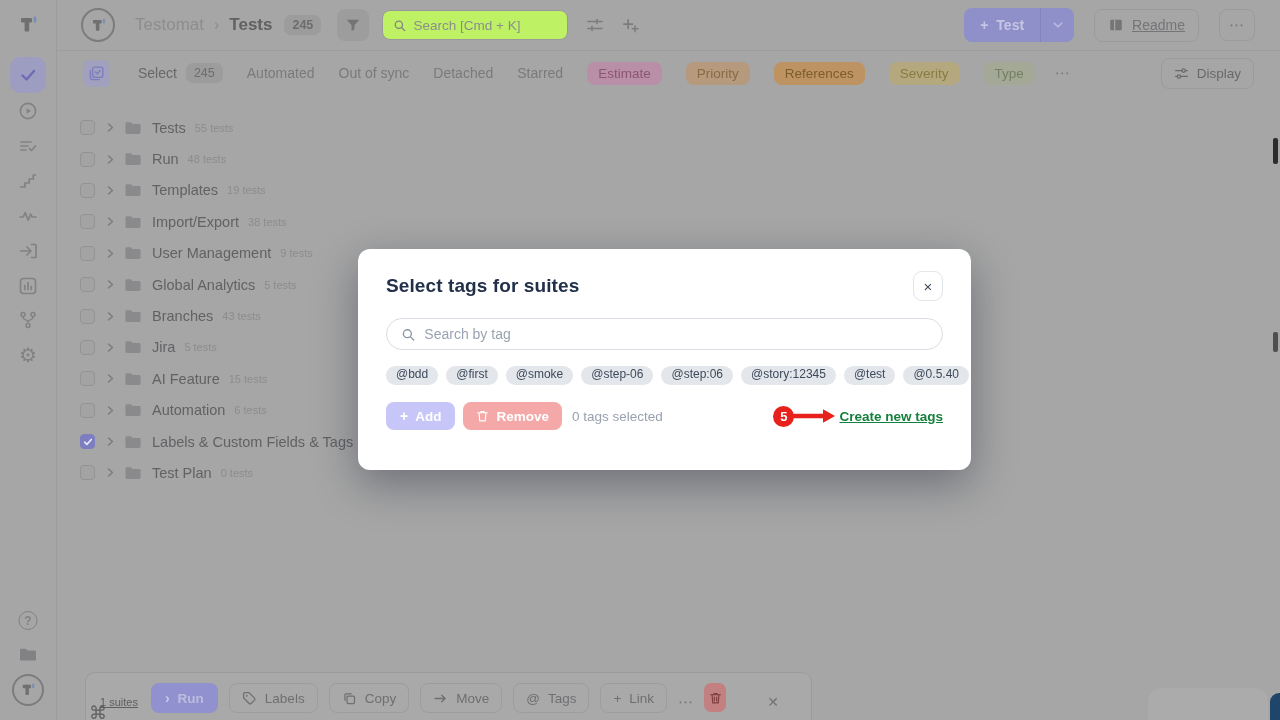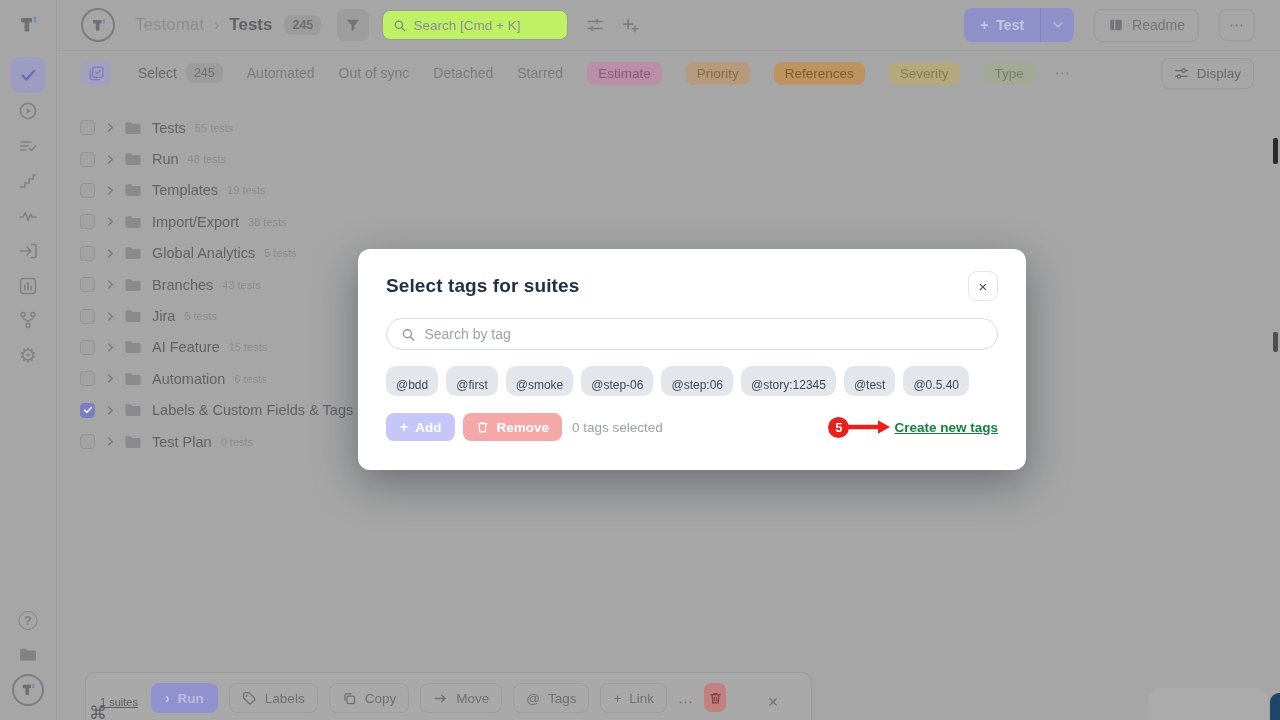--- a/index.html
+++ b/index.html
@@ -24,21 +24,21 @@
   .count-badge { margin-left:12px; background:#9c9c9c; color:#6d6d70; font-size:12.5px; font-weight:600; border-radius:7px; padding:3px 8px; }
   .funnel-btn { margin-left:16px; width:32px; height:32px; border-radius:8px; background:#9d9d9d; display:flex; align-items:center; justify-content:center; }
   .hdr-search { margin-left:13px; width:186px; height:30px; border:1px solid #999; border-radius:8px; background:#bef264; display:flex; align-items:center; padding:0 10px; gap:7px; }
   .hdr-search input { border:0; outline:0; background:transparent; width:100%; font-size:13.5px; color:#808083; }
   .hdr-search input::placeholder { color:#8c8c8f; }
   .hdr-icon { margin-left:18px; color:#7d7d80; }
   .hdr-right { margin-left:auto; margin-right:25px; display:flex; align-items:center; }
   .test-split { display:flex; height:34px; border-radius:8px; overflow:hidden; background:#8f8fc9; }
   .test-main { display:flex; align-items:center; gap:8px; padding:0 16px; color:#c6c6e4; font-size:14px; font-weight:600; }
   .test-chev { width:34px; display:flex; align-items:center; justify-content:center; border-left:1px solid #8484bd; color:#b9b9dc; }
-  .readme-btn { margin-left:20px; height:33px; border:1px solid #9b9b9b; border-radius:8px; display:flex; align-items:center; gap:8px; padding:0 13px; color:#757578; font-size:14px; font-weight:500; }
+  .readme-btn { margin-left:20px; height:33px; border:1px solid #9b9b9b; border-radius:8px; display:flex; align-items:center; gap:8px; padding:0 13px; color:#757578; font-size:14px; font-weight:500;text-decoration:underline; }
   .more-btn { margin-left:20px; width:36px; height:32px; border:1px solid #9b9b9b; border-radius:8px; display:flex; align-items:center; justify-content:center; color:#737376; font-size:15px; letter-spacing:1px; }
 
   
   .filterbar { position:absolute; left:57px; top:51px; width:1223px; height:44px; display:flex; align-items:center; z-index:2; }
   .view-btn { margin-left:26px; width:27px; height:27px; border-radius:7px; background:#a1a1bf; display:flex; align-items:center; justify-content:center; color:#7d7dbd; }
   .ftab { margin-left:24px; font-size:14px; color:#7a7a7d; display:flex; align-items:center; gap:9px; }
   .ftab.first { margin-left:28px; color:#68686b; font-weight:500; }
   .ftab .count-badge { margin-left:0; font-weight:500; }
   .fpill { margin-left:24px; font-size:13.5px; border-radius:8px; padding:4px 11px; }
   .pill-estimate { background:#b88fa6; color:#8c5672; }
@@ -64,29 +64,29 @@
   .sel-label { align-self:center; margin-top:-8px; font-size:11px; font-weight:500; color:#5e5e61; text-decoration:underline; margin-right:2px; }
   .tb-btn { height:30px; border:1px solid #9d9d9d; border-radius:8px; display:flex; align-items:center; gap:8px; padding:0 12px; color:#6f6f72; font-size:13.5px; }
   .run-btn { height:30px; border-radius:8px; background:#9191cf; display:flex; align-items:center; gap:8px; padding:0 14px; color:#bcbcdc; font-size:13.5px; font-weight:600; }
   .run-chev { font-size:14px; color:#c8c8e6; }
   .tb-more { align-self:center; margin-top:-8px; color:#737376; font-size:15px; }
   .trash-btn { width:22px; height:29px; border-radius:7px; background:#c28080; display:flex; align-items:center; justify-content:center; color:#7e3c3c; }
   .tb-close { margin-left:auto; margin-right:18px; align-self:center; margin-top:-8px; color:#737376; font-size:14px; }
   .cmd-glyph { position:absolute; left:3px; top:29px; font-size:18px; color:#5e5e61; }
 
   
-  .modal { position:absolute; left:358px; top:249px; width:668px; height:221px; background:#ffffff; border-radius:12px; box-shadow:0 14px 44px rgba(15,23,42,.38); padding:26px 28px 0; z-index:10; }
+  .modal { position:absolute; left:358px; top:249px; width:613px; height:221px; background:#ffffff; border-radius:12px; box-shadow:0 14px 44px rgba(15,23,42,.38); padding:26px 28px 0; z-index:10; }
   .modal-head { display:flex; align-items:flex-start; justify-content:space-between; }
   .modal-title { font-size:19px; font-weight:700; color:#22304a; letter-spacing:.1px; }
   .modal-close { width:30px; height:30px; border:1px solid #e2e6eb; border-radius:9px; background:#fff; display:flex; align-items:center; justify-content:center; color:#3d4a5c; font-size:15px; margin-top:-4px; }
   .tag-search { margin-top:17px; height:32px; border:1px solid #d9dee4; border-radius:16px; display:flex; align-items:center; padding:0 14px; gap:9px; }
   .tag-search input { border:0; outline:0; width:100%; font-size:14px; color:#46536a; background:transparent; }
   .tag-search input::placeholder { color:#9aa3b1; }
   .chips { margin-top:16px; display:flex; gap:8px; }
-  .chip { background:#e3e6ea; color:#3e4a5b; font-size:12px; padding:12px 10px 4px; border-radius:10px; white-space:nowrap; }
+  .chip { background:#e3e6ea; color:#3e4a5b; font-size:12px; padding:1px 10px 4px; border-radius:10px; white-space:nowrap; }
   .actions { margin-top:17px; display:flex; align-items:center; }
   .add-btn { height:28px; border-radius:8px; background:#c6c7f8; color:#ffffff; font-size:13.5px; font-weight:600; display:flex; align-items:center; gap:7px; padding:0 14px; }
   .add-plus { font-size:14px; }
   .remove-btn { margin-left:8px; height:28px; border-radius:8px; background:#f4a8a8; color:#ffffff; font-size:13.5px; font-weight:600; display:flex; align-items:center; gap:7px; padding:8px 13px; }
   .sel-count { margin-left:10px; font-size:13.5px; color:#98a1ae; }
   .annotation { margin-left:auto; display:flex; align-items:center; }
   .ann-circle { width:21px; height:21px; border-radius:50%; background:#e8211d; color:#fff; font-size:13px; font-weight:700; display:flex; align-items:center; justify-content:center; z-index:2; }
   .ann-arrow { margin-left:-2px; }
   .create-link { margin-left:3px; font-size:13.5px; font-weight:600; color:#15803d; text-decoration:underline; }
 
@@ -323,20 +323,31 @@
     <span class="t-count">38 tests</span>
   </div>
   <div class="trow">
     <div class="cbx"></div>
     <svg class="t-chev" width="11" height="11" viewBox="0 0 14 14">
         <path d="M4.5 2.5l5 4.5-5 4.5" fill="none" stroke="currentColor" stroke-width="1.8" stroke-linecap="round" stroke-linejoin="round"></path>
       </svg>
     <svg class="t-folder" width="18" height="16" viewBox="0 0 20 18">
         <path d="M1.5 4.2c0-.9.7-1.6 1.6-1.6h4.6l1.8 2h7.4c.9 0 1.6.7 1.6 1.6v8c0 .9-.7 1.6-1.6 1.6H3.1c-.9 0-1.6-.7-1.6-1.6V4.2z" fill="currentColor"></path>
       </svg>
+    <span class="t-name">User Management</span>
+    <span class="t-count">9 tests</span>
+  </div>
+  <div class="trow">
+    <div class="cbx"></div>
+    <svg class="t-chev" width="11" height="11" viewBox="0 0 14 14">
+        <path d="M4.5 2.5l5 4.5-5 4.5" fill="none" stroke="currentColor" stroke-width="1.8" stroke-linecap="round" stroke-linejoin="round"></path>
+      </svg>
+    <svg class="t-folder" width="18" height="16" viewBox="0 0 20 18">
+        <path d="M1.5 4.2c0-.9.7-1.6 1.6-1.6h4.6l1.8 2h7.4c.9 0 1.6.7 1.6 1.6v8c0 .9-.7 1.6-1.6 1.6H3.1c-.9 0-1.6-.7-1.6-1.6V4.2z" fill="currentColor"></path>
+      </svg>
     <span class="t-name">Global Analytics</span>
     <span class="t-count">5 tests</span>
   </div>
   <div class="trow">
     <div class="cbx"></div>
     <svg class="t-chev" width="11" height="11" viewBox="0 0 14 14">
         <path d="M4.5 2.5l5 4.5-5 4.5" fill="none" stroke="currentColor" stroke-width="1.8" stroke-linecap="round" stroke-linejoin="round"></path>
       </svg>
     <svg class="t-folder" width="18" height="16" viewBox="0 0 20 18">
         <path d="M1.5 4.2c0-.9.7-1.6 1.6-1.6h4.6l1.8 2h7.4c.9 0 1.6.7 1.6 1.6v8c0 .9-.7 1.6-1.6 1.6H3.1c-.9 0-1.6-.7-1.6-1.6V4.2z" fill="currentColor"></path>

